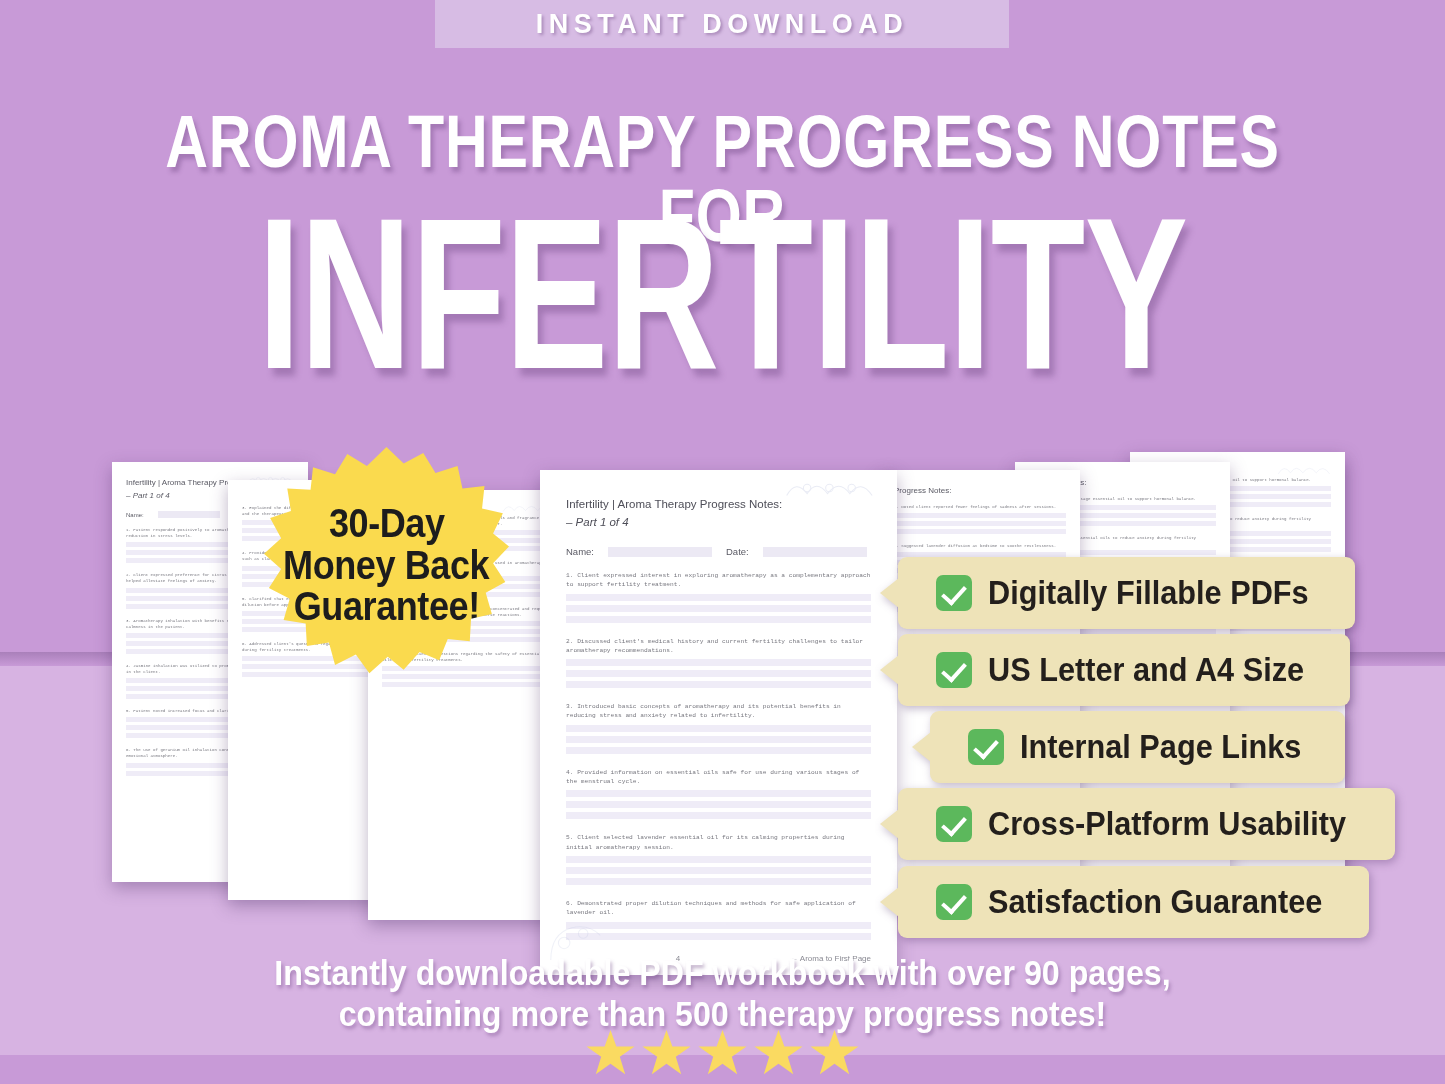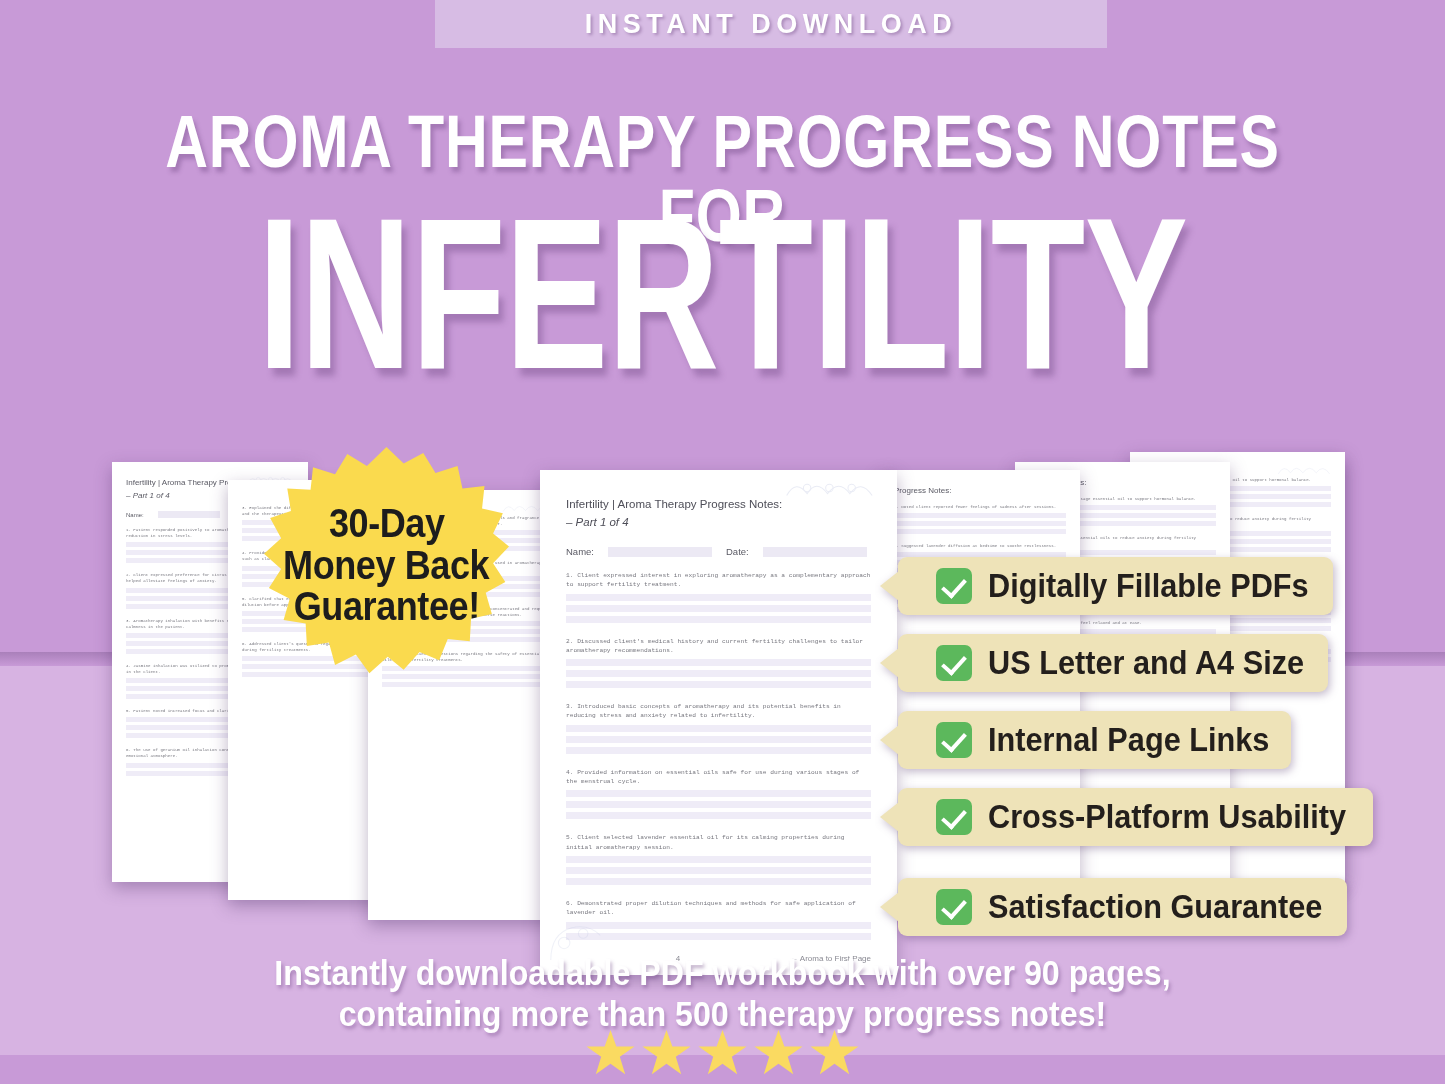--- a/index.html
+++ b/index.html
@@ -23,21 +23,21 @@
     position:absolute; left:0; top:666px; width:1445px; height:389px;
     background:#d7b3e2;
   }
   .band-bottom{
     position:absolute; left:0; top:1055px; width:1445px; height:29px;
     background:#c89ad7;
   }
 
   
   .dl-banner{
-    position:absolute; left:435px; top:0; width:672px; height:48px;
+    position:absolute; left:435px; top:0; width:574px; height:48px;
     background:#d7bce4;
     display:flex; align-items:center; justify-content:center;
   }
   .dl-banner span{
     font-size:27px; font-weight:bold; color:#ffffff; letter-spacing:5.5px;
     text-shadow:2px 2px 3px rgba(90,50,110,.35);
   }
 
   
   .head-small{
@@ -138,24 +138,24 @@
     font-family:"Liberation Sans Narrow","Liberation Sans", sans-serif;
     font-size:42px; line-height:1.02; transform:scaleX(.88);
     letter-spacing:-.5px;
   }
   .burst .l1{ font-size:41px; }
   .burst .l2{ font-size:41px; }
   .burst .l3{ font-size:41px; }
 
   
   .feat{
-    position:absolute; height:58px; display:flex; align-items:center;
+    position:absolute; height:72px; display:flex; align-items:center;
     background:#eee3b8;
     border-radius:9px;
-    padding-left:38px; 
+    padding-left:38px; padding-right:22px;
     filter:drop-shadow(2px 3px 4px rgba(70,40,95,.32));
   }
   .feat:before{
     content:""; position:absolute; left:-18px; top:50%;
     margin-top:-15px; width:0; height:0;
     border-top:15px solid transparent;
     border-bottom:15px solid transparent;
     border-right:19px solid #eee3b8;
   }
   .check{
@@ -167,23 +167,23 @@
     width:10px; height:19px; border:solid #fff;
     border-width:0 4.5px 4.5px 0; transform:rotate(42deg);
   }
   .feat-label{
     font-family:"Liberation Sans Narrow","Liberation Sans", sans-serif;
     font-size:33px; font-weight:bold; color:#231f1c; white-space:nowrap;
     transform:scaleX(.93); transform-origin:left center;
   }
   #feat0{ left:898px; top:557px; }
   #feat1{ left:898px; top:634px; }
-  #feat2{ left:898px; top:711px; }
+  #feat2{ left:930px; top:711px; }
   #feat3{ left:898px; top:788px;justify-content:center; }
-  #feat4{ left:898px; top:866px;margin-top:12px; }
+  #feat4{ left:898px; top:866px; }
 
   
   .tagline{
     position:absolute; left:0; top:952px; width:1445px; text-align:center;
     color:#fff; font-weight:bold; line-height:1.18;
     font-family:"Liberation Sans Narrow","Liberation Sans", sans-serif;
     font-size:35px; transform:scaleX(.92); transform-origin:center top;
     text-shadow:2px 3px 4px rgba(110,70,130,.42);
   }
 

